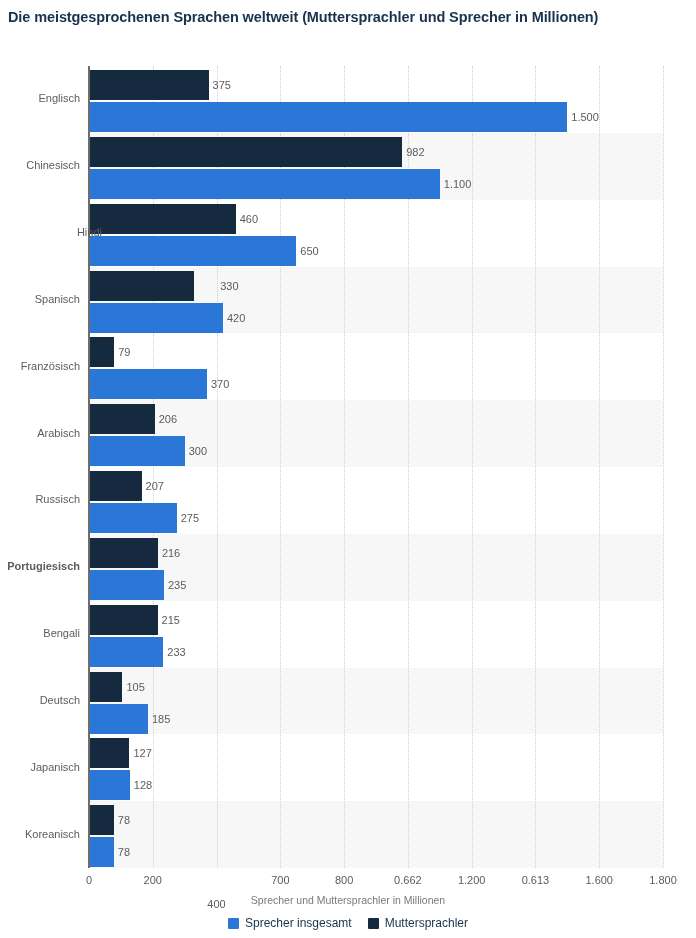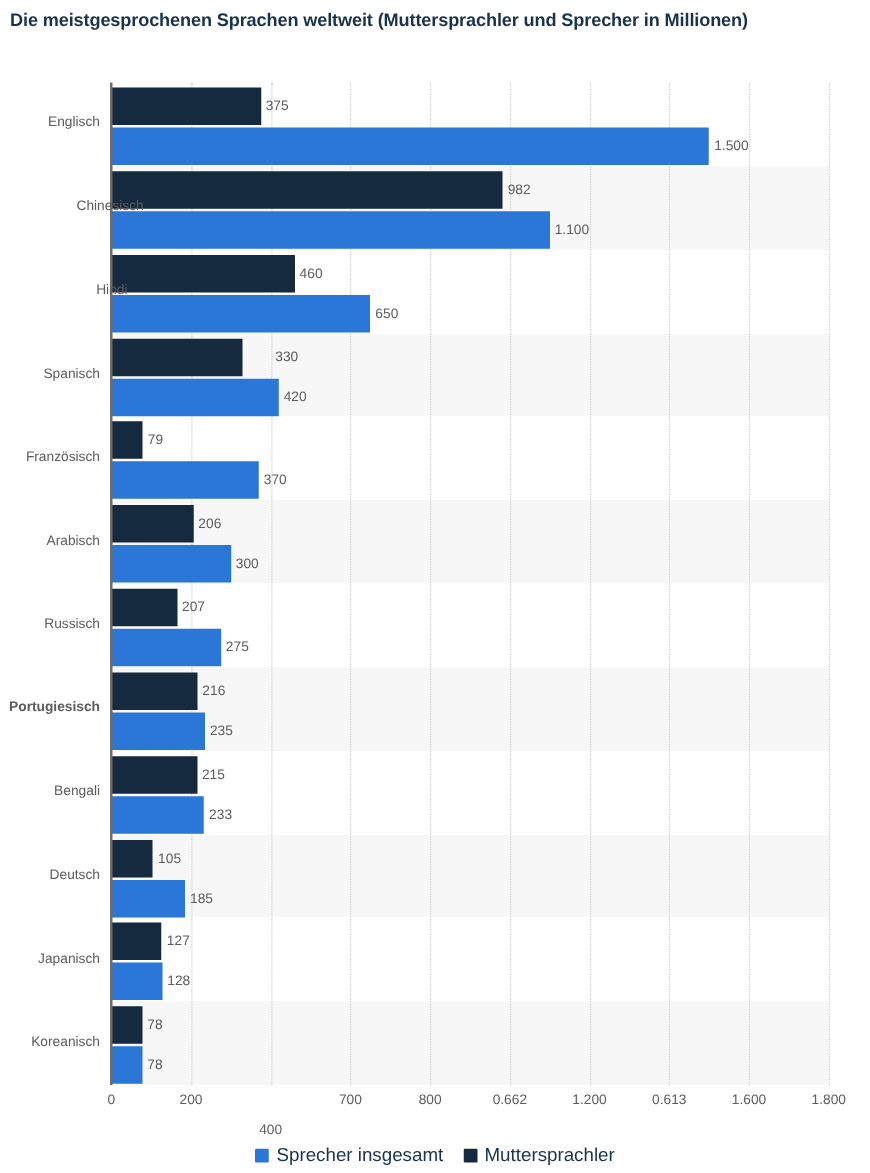--- a/index.html
+++ b/index.html
@@ -136,21 +136,21 @@
     display: flex;
     align-items: center;
     gap: 6px;
   }
   .legend-swatch {
     width: 11px;
     height: 11px;
     border-radius: 1px;
     display: inline-block;
   }
-  .legend-text { color: #19334e; font-size: 15px; }
+  .legend-text { color: #19334e; font-size: 12px; }
 </style>
 </head>
 <body>
 
 <div id="chart-title">Die meistgesprochenen Sprachen weltweit (Muttersprachler und Sprecher in Millionen)</div>
 
 <div id="chart-area">
   <div id="plot">
       <div class="row-band odd" style="top: 0px; height: 66.8333px;"></div>
       <div class="row-band even" style="top: 66.8333px; height: 66.8333px;"></div>
@@ -217,41 +217,42 @@
       <div class="bar-label" style="top: 672.333px; left: 40.4989px;">127</div>
       <div class="bar total" style="top: 704.333px; width: 40.8178px;"></div>
       <div class="bar-label" style="top: 704.333px; left: 40.8178px;">128</div>
       <div class="bar native" style="top: 739.167px; width: 24.8733px;"></div>
       <div class="bar-label" style="top: 739.167px; left: 24.8733px;">78</div>
       <div class="bar total" style="top: 771.167px; width: 24.8733px;"></div>
       <div class="bar-label" style="top: 771.167px; left: 24.8733px;">78</div>
     </div>
   <div id="y-axis-line"></div>
 <div class="cat-label" style="left: 0px; width: 80px; top: 30.4167px;">Englisch</div>
-    <div class="cat-label" style="left: 0px; width: 80px; top: 97.25px; padding-left: 35px;">Chinesisch</div>
+    <div class="cat-label" style="left: 0px; width: 80px; top: 97.25px;">Chinesisch</div>
     <div class="cat-label" style="left: 0px; width: 102px; top: 164.083px;">Hindi</div>
     <div class="cat-label" style="left: 0px; width: 80px; top: 230.917px;">Spanisch</div>
     <div class="cat-label" style="left: 0px; width: 80px; top: 297.75px;">Französisch</div>
     <div class="cat-label" style="left: 0px; width: 80px; top: 364.583px;">Arabisch</div>
     <div class="cat-label" style="left: 0px; width: 80px; top: 431.417px;">Russisch</div>
     <div class="cat-label" style="left: 0px; width: 80px; top: 498.25px; font-weight: bold;">Portugiesisch</div>
     <div class="cat-label" style="left: 0px; width: 80px; top: 565.083px;">Bengali</div>
     <div class="cat-label" style="left: 0px; width: 80px; top: 631.917px;">Deutsch</div>
     <div class="cat-label" style="left: 0px; width: 80px; top: 698.75px;">Japanisch</div>
     <div class="cat-label" style="left: 0px; width: 80px; top: 765.583px;">Koreanisch</div>
     <div class="x-tick" style="left: 89px;">0</div>
     <div class="x-tick" style="left: 152.778px;">200</div>
     <div class="x-tick" style="left: 216.556px; margin-top: 24px;">400</div>
     <div class="x-tick" style="left: 280.333px;">700</div>
     <div class="x-tick" style="left: 344.111px;">800</div>
     <div class="x-tick" style="left: 407.889px;">0.662</div>
     <div class="x-tick" style="left: 471.667px;">1.200</div>
     <div class="x-tick" style="left: 535.444px;">0.613</div>
     <div class="x-tick" style="left: 599.222px;">1.600</div>
     <div class="x-tick" style="left: 663px;">1.800</div>
+    <div id="x-axis-title">Sprecher und Muttersprachler in Millionen</div>
   </div>
 
 <div id="legend">
     <div class="legend-item">
       <span class="legend-swatch" style="background: rgb(42, 119, 216);"></span>
       <span class="legend-text">Sprecher insgesamt</span>
     </div>
     <div class="legend-item">
       <span class="legend-swatch" style="background: rgb(21, 41, 63);"></span>
       <span class="legend-text">Muttersprachler</span>

